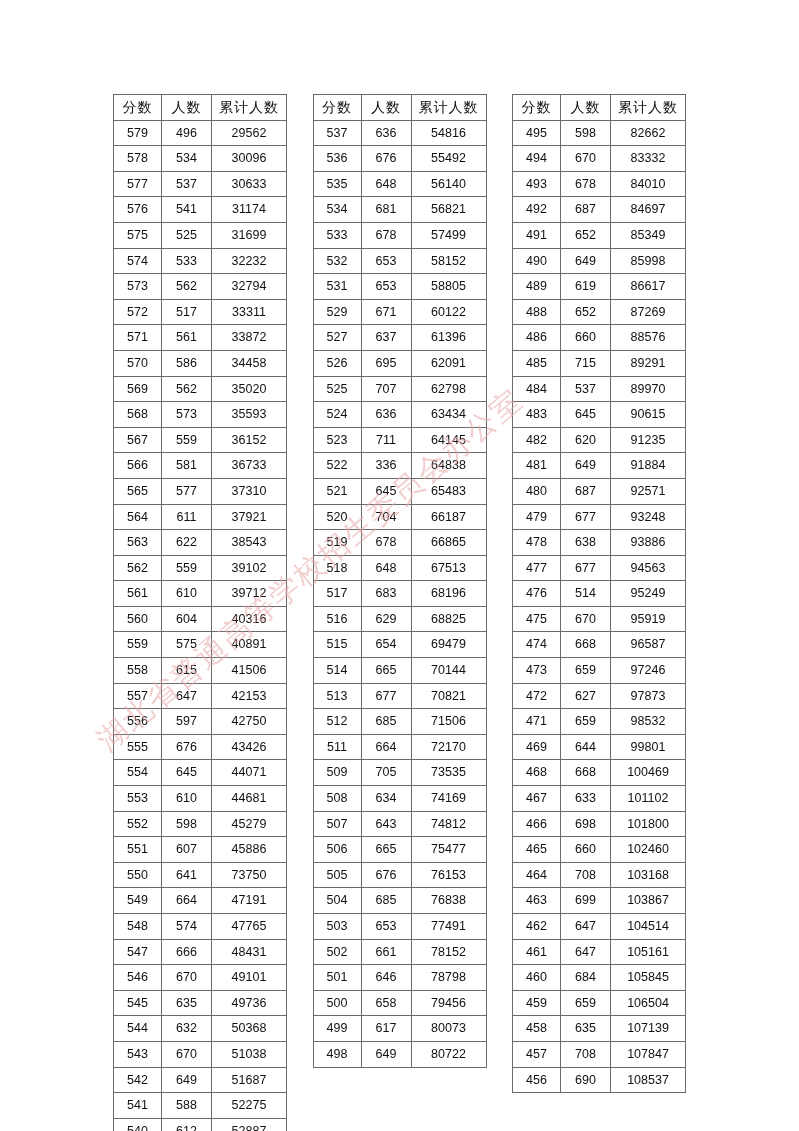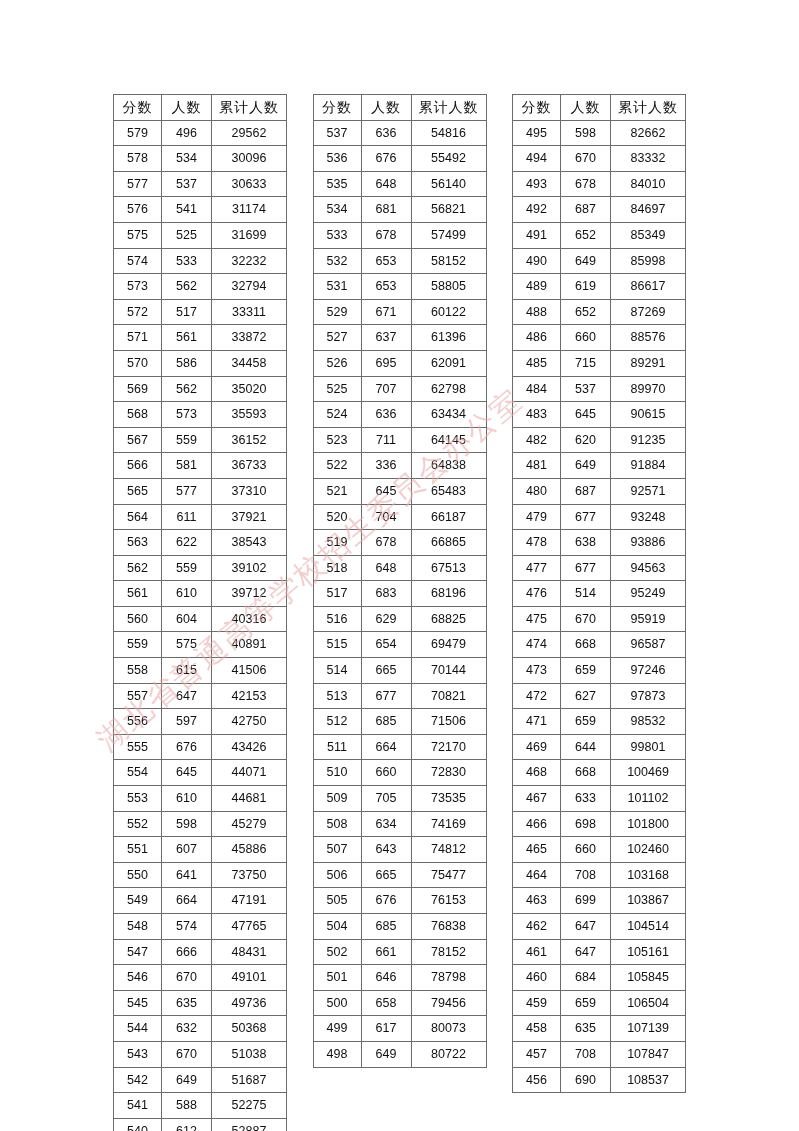--- a/index.html
+++ b/index.html
@@ -437,25 +437,20 @@
             <td>512</td>
             <td>685</td>
             <td>71506</td>
           </tr>
           <tr>
             <td>511</td>
             <td>664</td>
             <td>72170</td>
           </tr>
           <tr>
-            <td>510</td>
-            <td>660</td>
-            <td>72830</td>
-          </tr>
-          <tr>
             <td>509</td>
             <td>705</td>
             <td>73535</td>
           </tr>
           <tr>
             <td>508</td>
             <td>634</td>
             <td>74169</td>
           </tr>
           <tr>
@@ -470,20 +465,25 @@
           </tr>
           <tr>
             <td>505</td>
             <td>676</td>
             <td>76153</td>
           </tr>
           <tr>
             <td>504</td>
             <td>685</td>
             <td>76838</td>
+          </tr>
+          <tr>
+            <td>503</td>
+            <td>653</td>
+            <td>77491</td>
           </tr>
           <tr>
             <td>502</td>
             <td>661</td>
             <td>78152</td>
           </tr>
           <tr>
             <td>501</td>
             <td>646</td>
             <td>78798</td>

